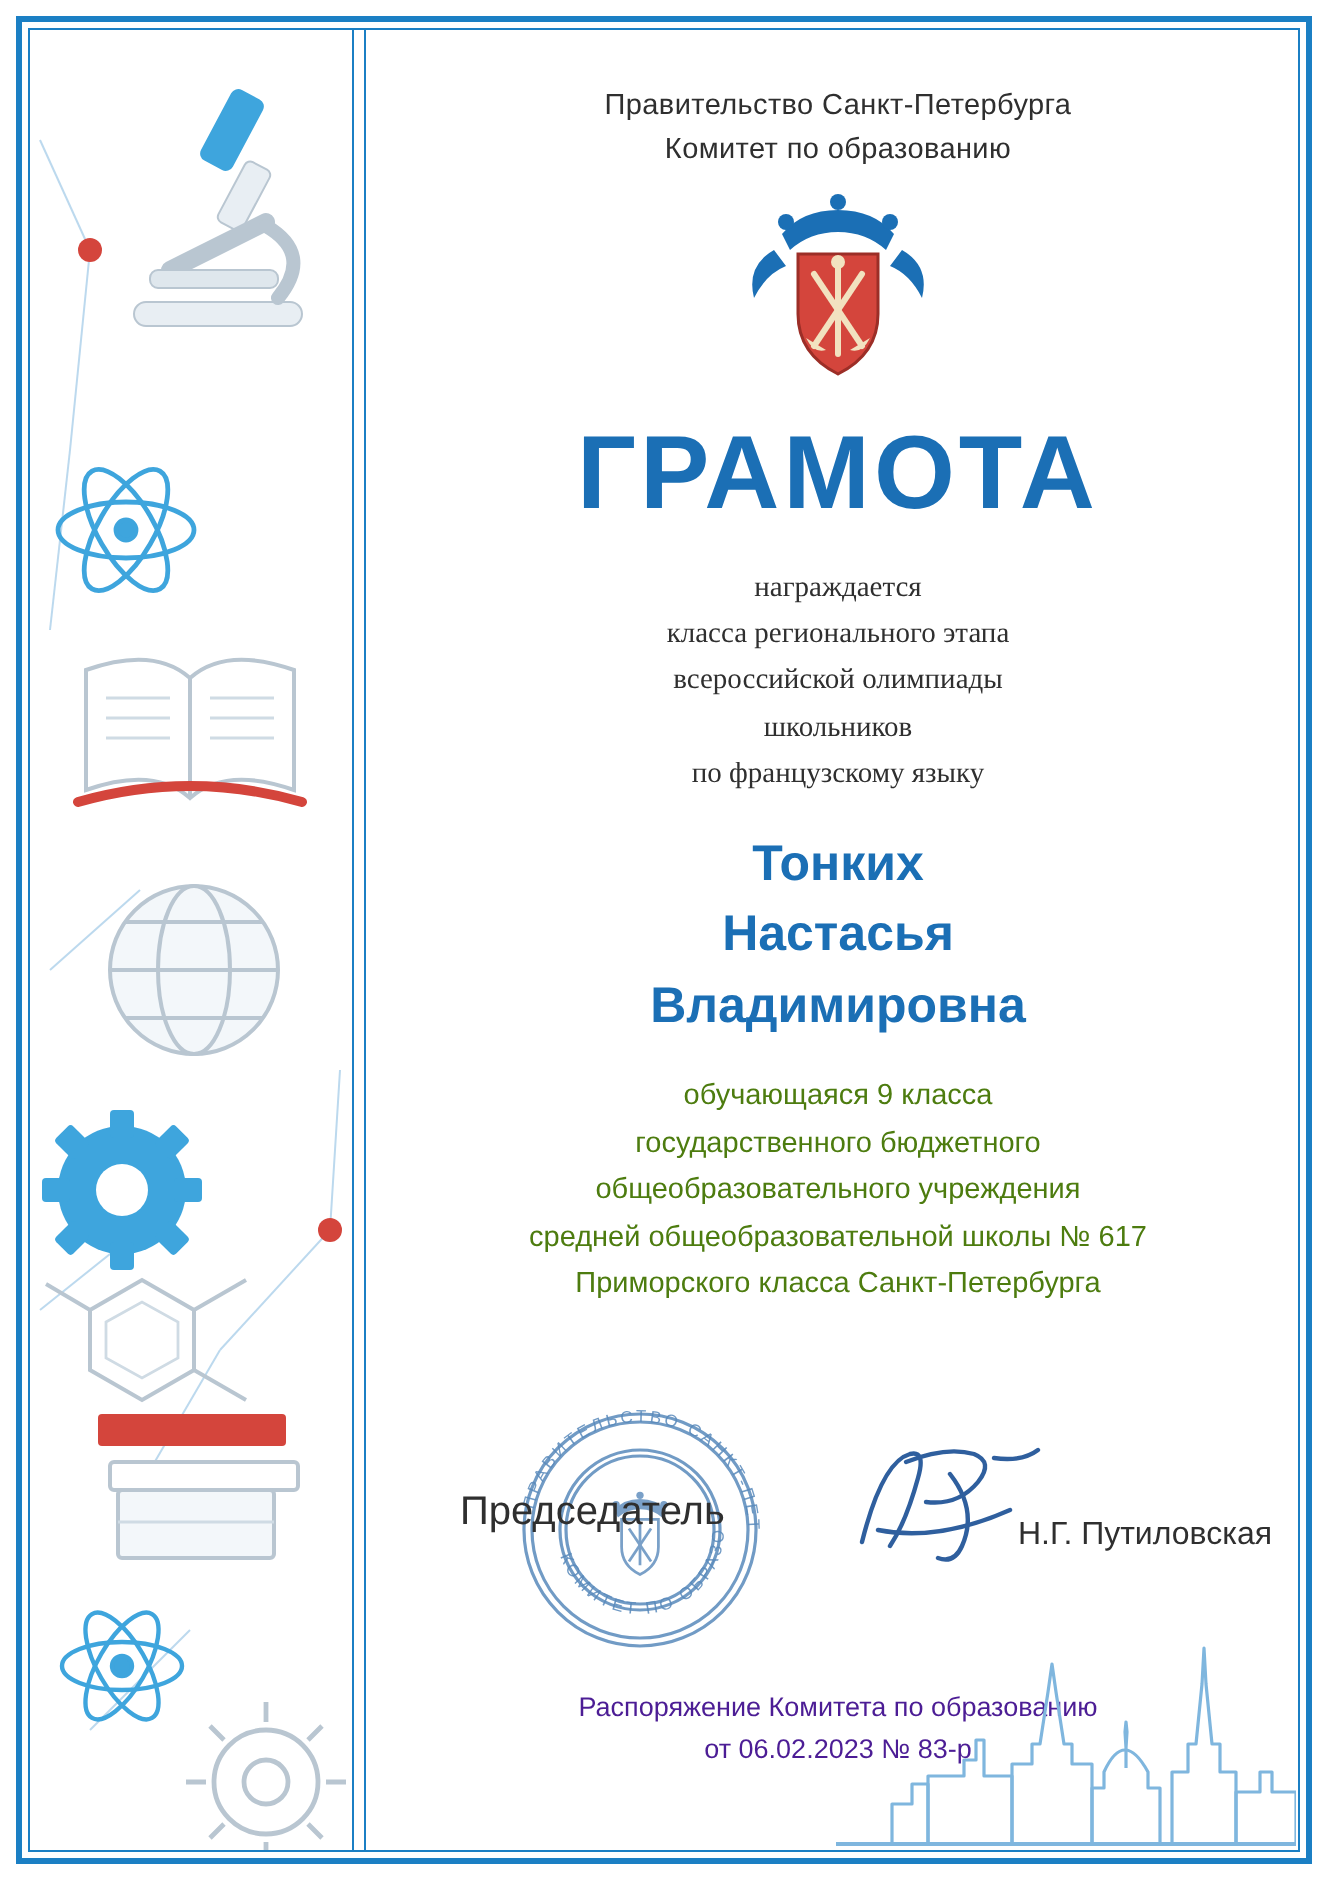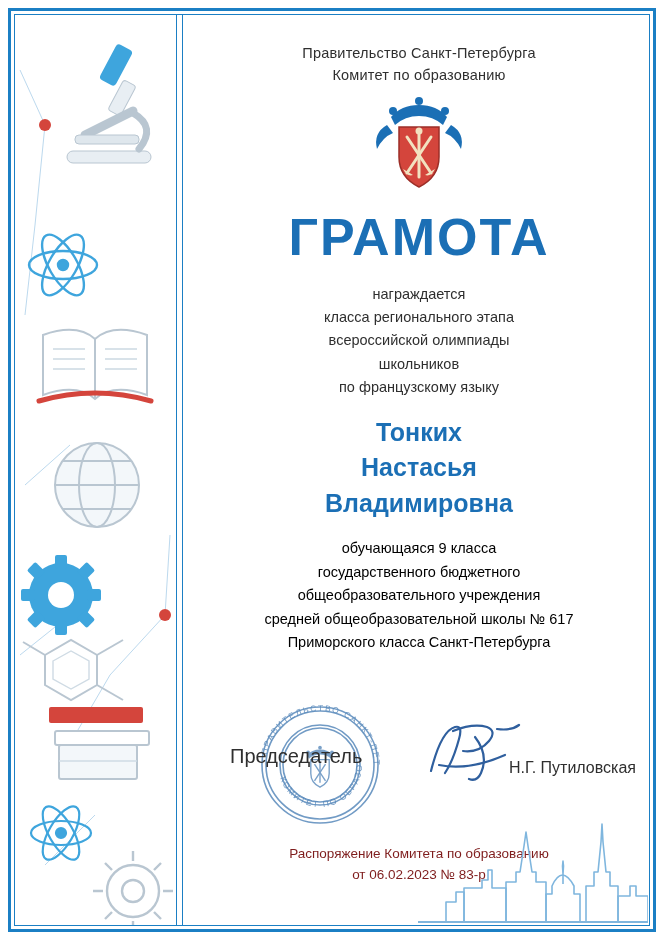--- a/index.html
+++ b/index.html
@@ -85,32 +85,33 @@
     font-weight: bold;
     color: #1b6fb5;
     letter-spacing: 2px;
     font-family: "Liberation Sans", sans-serif;
   }
   .awarded {
     margin-top: 16px;
     font-size: 14.5px;
     color: #2f2f2f;
     line-height: 1.6;
+    font-family: Liberation Serif, serif;
   }
   .recipient {
     margin-top: 16px;
     font-size: 25px;
     font-weight: bold;
     color: #1b6fb5;
     line-height: 1.42;
   }
   .details {
     margin-top: 16px;
     font-size: 14.5px;
-    color: #000000;
+    color: #4d7c0f;
     line-height: 1.62;
   }
   .sign-block {
     position: relative;
     margin-top: 56px;
     height: 96px;
   }
   .sign-left {
     position: absolute;
     left: 40px;
@@ -138,21 +139,21 @@
   .signature {
     position: absolute;
     right: 115px;
     top: 4px;
     width: 110px;
     height: 80px;
   }
   .order {
     margin-top: 36px;
     font-size: 13.5px;
-    color: #7f1d1d;
+    color: #4c1d95;
     line-height: 1.6;
   }
   .skyline {
     position: absolute;
     right: 16px;
     bottom: 16px;
     width: 230px;
     height: 110px;
   }
 </style>

